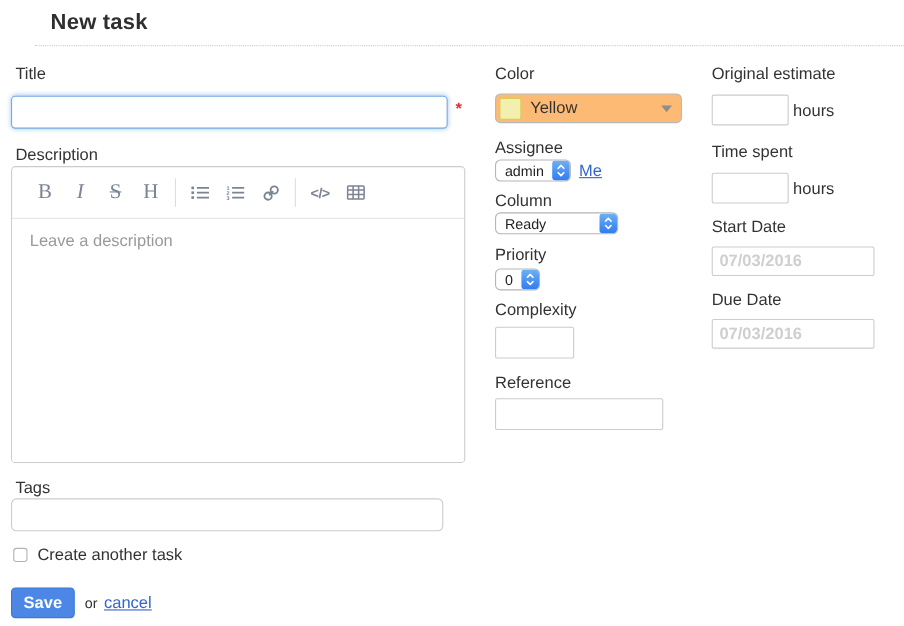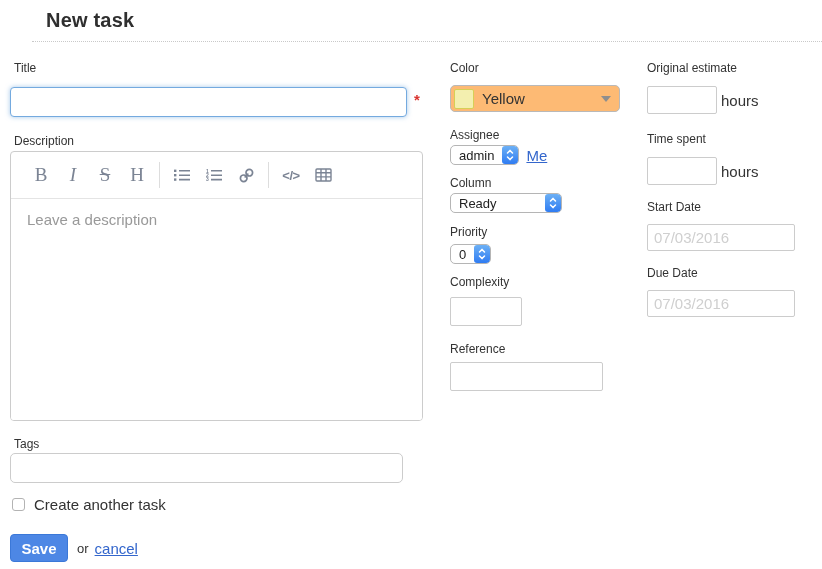--- a/index.html
+++ b/index.html
@@ -16,21 +16,21 @@
 
   
   .page-header{padding:9px 0 9px 14px;border-bottom:1px dotted #c9c9c9;}
   .page-header h1{font-size:20px;font-weight:bold;color:#2f2f2f;letter-spacing:.2px;}
 
   .col{position:absolute;top:58px;}
   .col-left{left:10px;width:413px;}
   .col-mid{left:450px;width:200px;}
   .col-right{left:647px;width:175px;}
 
-  .form-label{display:block;font-size:12px;line-height:20px;color:var(--text-dark);}
+  .form-label{display:block;font-size:15px;line-height:20px;color:var(--text-dark);}
   .col-left .form-label{padding-left:4px;}
 
   
   .title-row{position:relative;margin:9px 0 14px 0;}
   .title-input{width:397px;height:30px;border:1px solid var(--focus-border);
     border-radius:4px;outline:none;box-shadow:0 0 5px rgba(116,170,223,.65);
     font:inherit;font-size:15px;padding:0 8px;color:var(--text-dark);}
   .required{position:absolute;left:404px;top:4px;color:var(--required-red);
     font-size:15px;font-weight:bold;}
 
@@ -97,21 +97,21 @@
     font-size:15px;padding:0 6px;outline:none;}
   .complexity-input{width:72px;margin:5px 0 13px 0;}
   .reference-input{width:153px;margin:3px 0 0 0;}
 
   
   .hours-row{display:flex;align-items:center;margin:8px 0 0 0;}
   .hours-input{width:70px;height:28px;}
   .hours-suffix{margin-left:4px;font-size:15px;}
   .oe-row{margin-bottom:15px;}
   .ts-row{margin-bottom:12px;}
-  .date-input{width:148px;height:27px;margin:7px 0 12px 0;}
+  .date-input{width:148px;height:27px;margin:7px 0 12px 0;font-weight:bold;}
   .date-input::placeholder{color:var(--date-placeholder);opacity:1;}
 
   svg{display:block;}
 </style>
 </head>
 <body>
 
 <div class="page">
 
   <div class="page-header">

